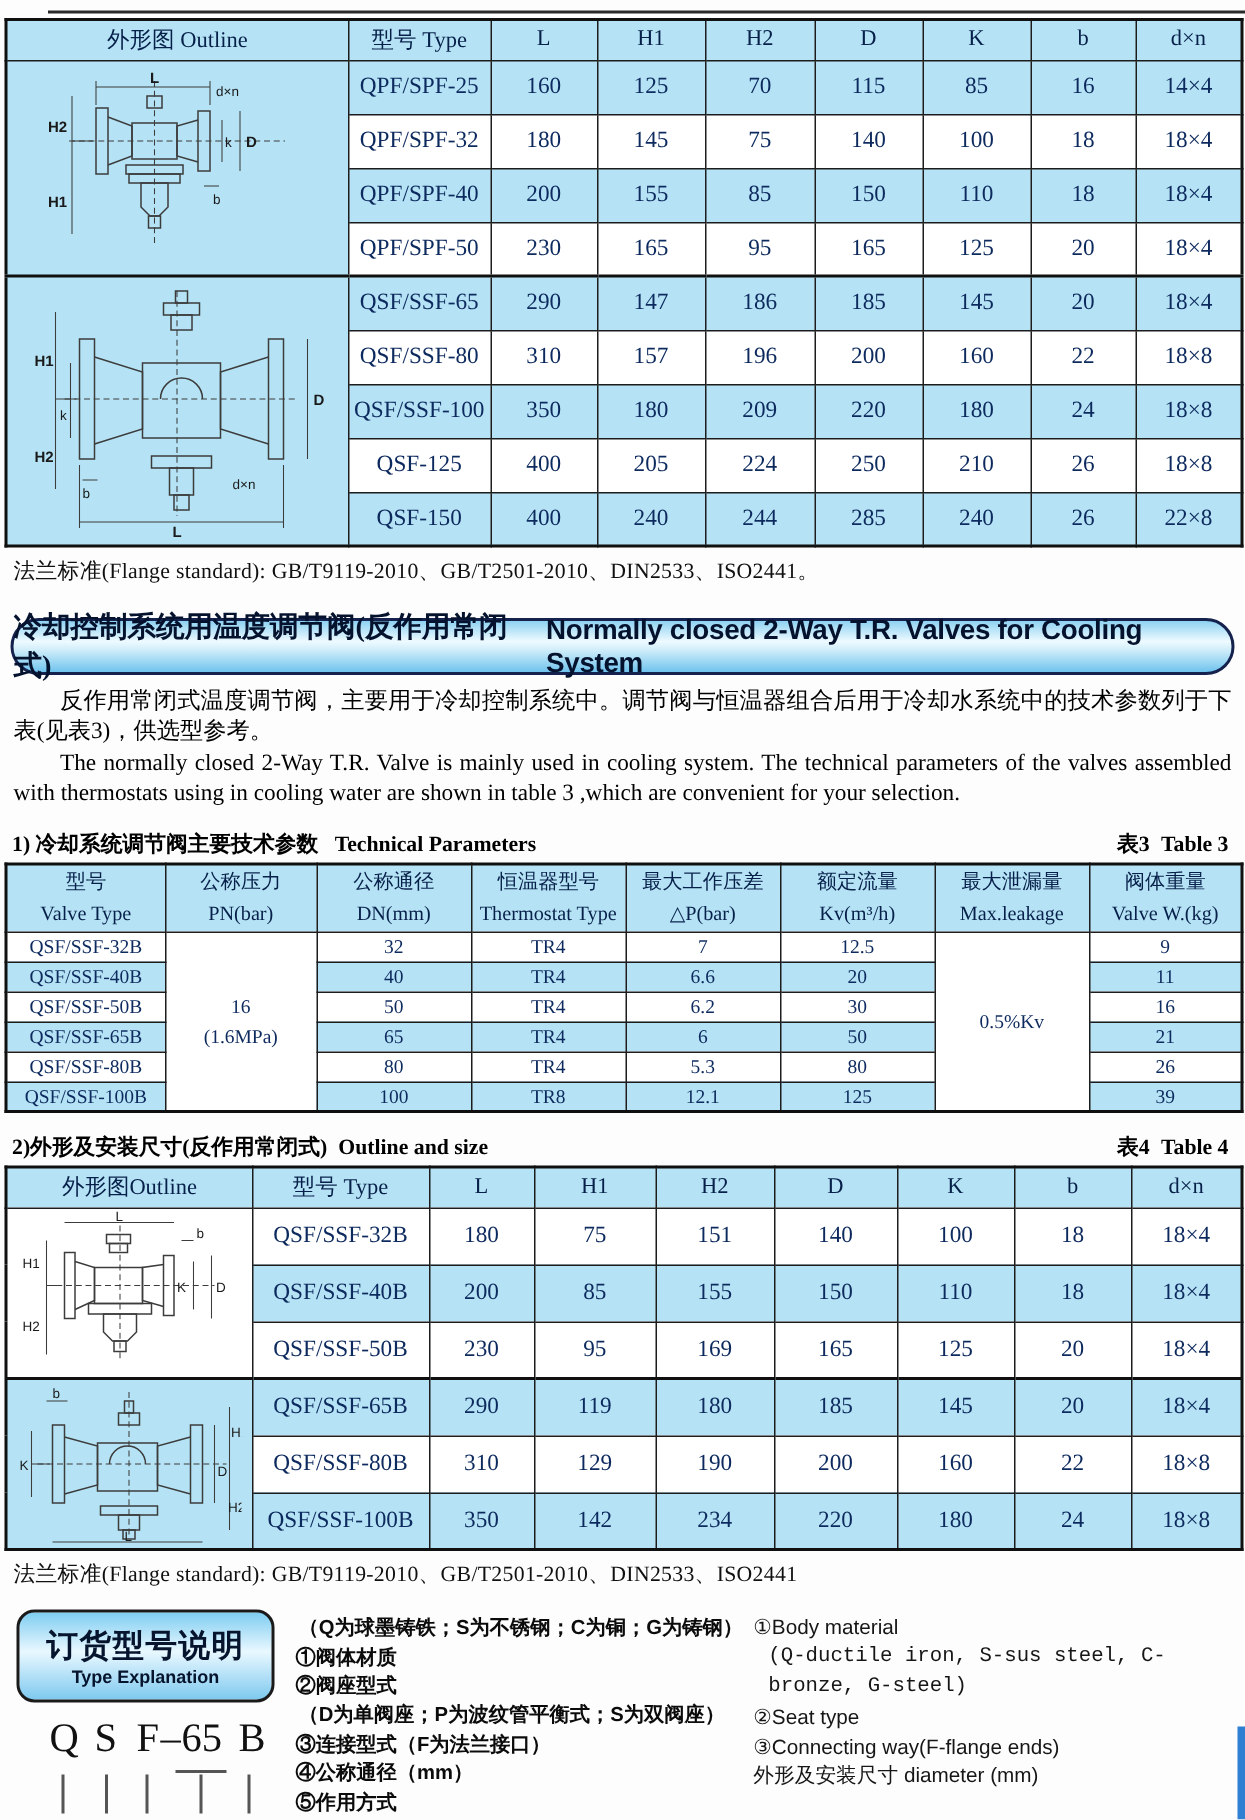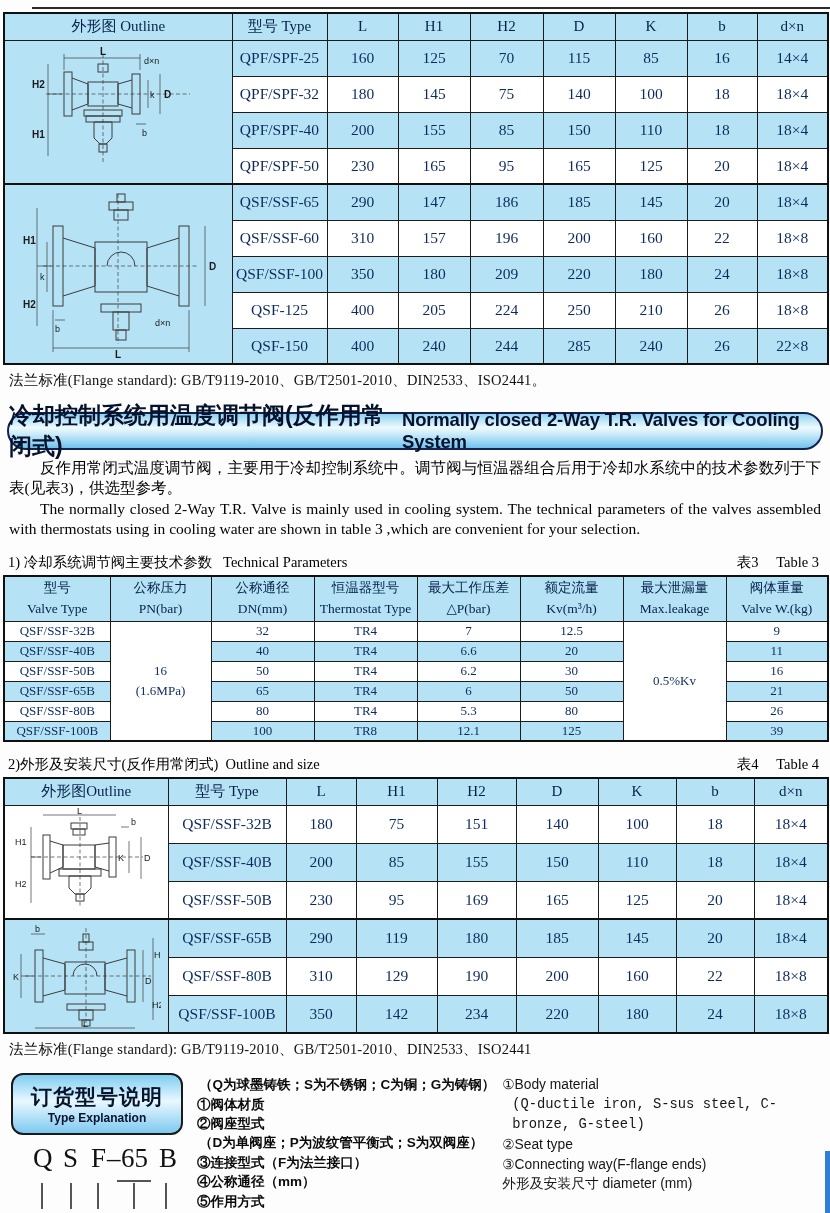--- a/index.html
+++ b/index.html
@@ -31,28 +31,28 @@
 
   .note { font-size: 14.5px; color: #101010; margin: 6px 4px 0 6px; letter-spacing: .2px; }
 
   
   .banner {
     margin: 22px 4px 0 4px; height: 38px; border: 2.5px solid #15224e; border-radius: 19px;
     background: linear-gradient(180deg, #8ed2f2 0%, #eefaff 40%, #cdecf9 58%, #6fc3ee 100%);
     display: flex; align-items: center; justify-content: center; gap: 8px;
     font-family: "Liberation Sans", sans-serif; font-weight: bold; color: #04122e;
   }
-  .banner .cn { font-size: 23px; }
+  .banner .cn { font-size: 19px; font-family: Liberation Serif, serif; }
   .banner .en { font-size: 18.5px; letter-spacing: -0.2px; }
 
   .para { margin: 8px 6px 0 6px; font-size: 15.5px; line-height: 1.32; text-align: justify; }
   .para p { text-indent: 2em; }
 
-  .sec-row { display: flex; justify-content: space-between; align-items: flex-start; margin: 13px 8px 3px 5px; font-size: 14.5px; }
-  .sec-row .tag span { margin-left: 14px; }
+  .sec-row { display: flex; justify-content: space-between; align-items: flex-start; margin: 13px 8px 3px 5px; font-size: 14.5px; font-weight: bold; }
+  .sec-row .tag span { margin-left: 4px; }
 
   
   .draw { display: block; margin: 0 auto; }
   .draw path, .draw rect, .draw line, .draw circle { fill: none; stroke: #3c3c3c; stroke-width: 1; }
   .draw .thin { stroke-width: 0.7; }
   .draw .dash { stroke-dasharray: 4 2.5; stroke-width: 0.7; }
   .draw text { fill: #1a1a1a; font-size: 9px; font-family: "Liberation Sans", sans-serif; stroke: none; }
   .draw .big { font-size: 10px; font-weight: bold; }
 
   
@@ -218,21 +218,21 @@
       <td>QSF/SSF-65</td>
       <td>290</td>
       <td>147</td>
       <td>186</td>
       <td>185</td>
       <td>145</td>
       <td>20</td>
       <td>18×4</td>
     </tr>
     <tr>
-      <td>QSF/SSF-60</td>
+      <td>QSF/SSF-80</td>
       <td>310</td>
       <td>157</td>
       <td>196</td>
       <td>200</td>
       <td>160</td>
       <td>22</td>
       <td>18×8</td>
     </tr>
     <tr class="hl">
       <td>QSF/SSF-100</td>

